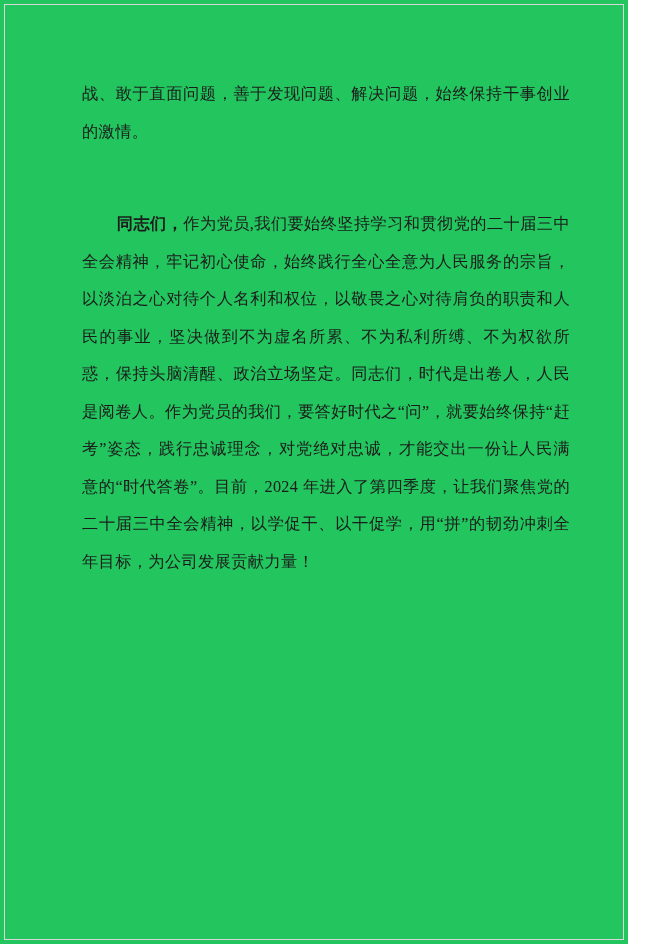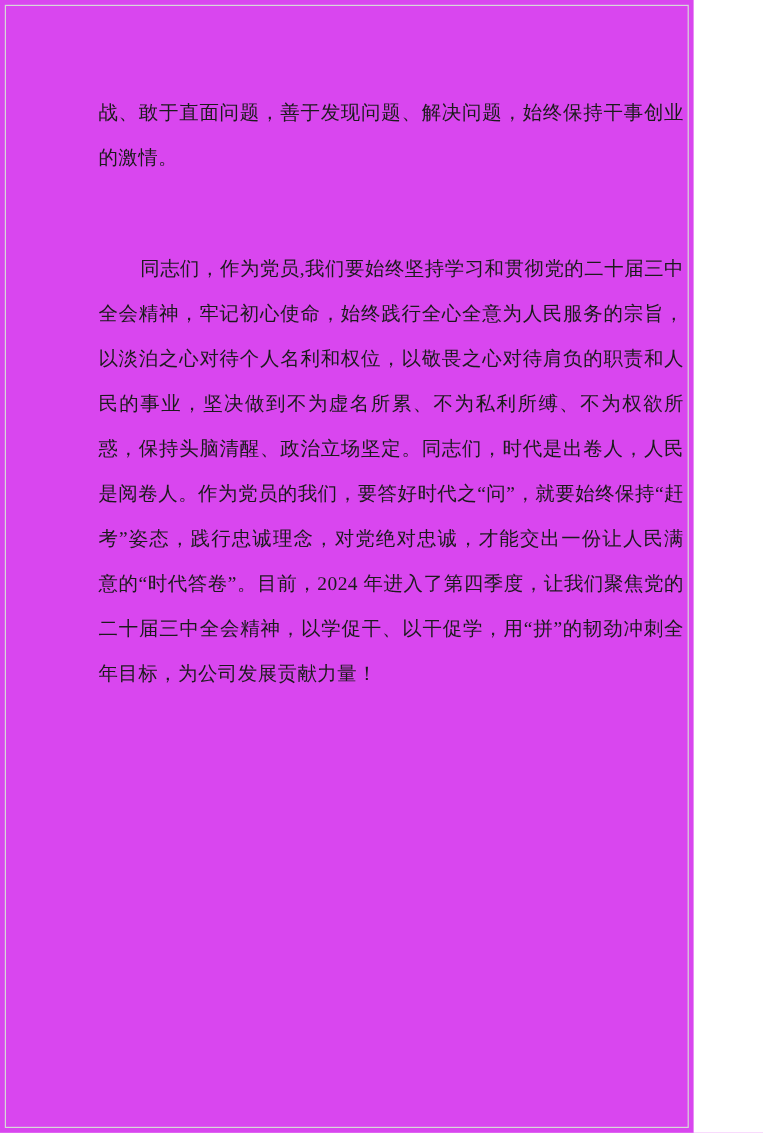--- a/index.html
+++ b/index.html
@@ -9,23 +9,23 @@
   body {
     width: 650px;
     height: 944px;
     background: #ffffff;
     font-family: "Liberation Serif", "DejaVu Serif", serif;
     color: #1a1a1a;
     overflow: hidden;
   }
   .page {
     position: relative;
-    width: 578px;
+    width: 628px;
     height: 944px;
-    background: #d946ef;
+    background: #22c55e;
     box-sizing: border-box;
   }
   .page-border {
     position: absolute;
     left: 4px;
     top: 4px;
     right: 4px;
     bottom: 4px;
     border: 1px solid #d8d8d8;
     pointer-events: none;
@@ -46,21 +46,21 @@
     color: #1b1b1b;
     font-family: "Liberation Serif", "DejaVu Serif", serif;
   }
   .para.indent {
     text-indent: 2.15em;
   }
   .spacer-block {
     height: 55px;
   }
   .lead {
-    font-weight: normal;
+    font-weight: bold;
   }
   .tail-space {
     height: 340px;
   }
 </style>
 </head>
 <body>
 
 <div class="page">
   <div class="page-border"></div>

